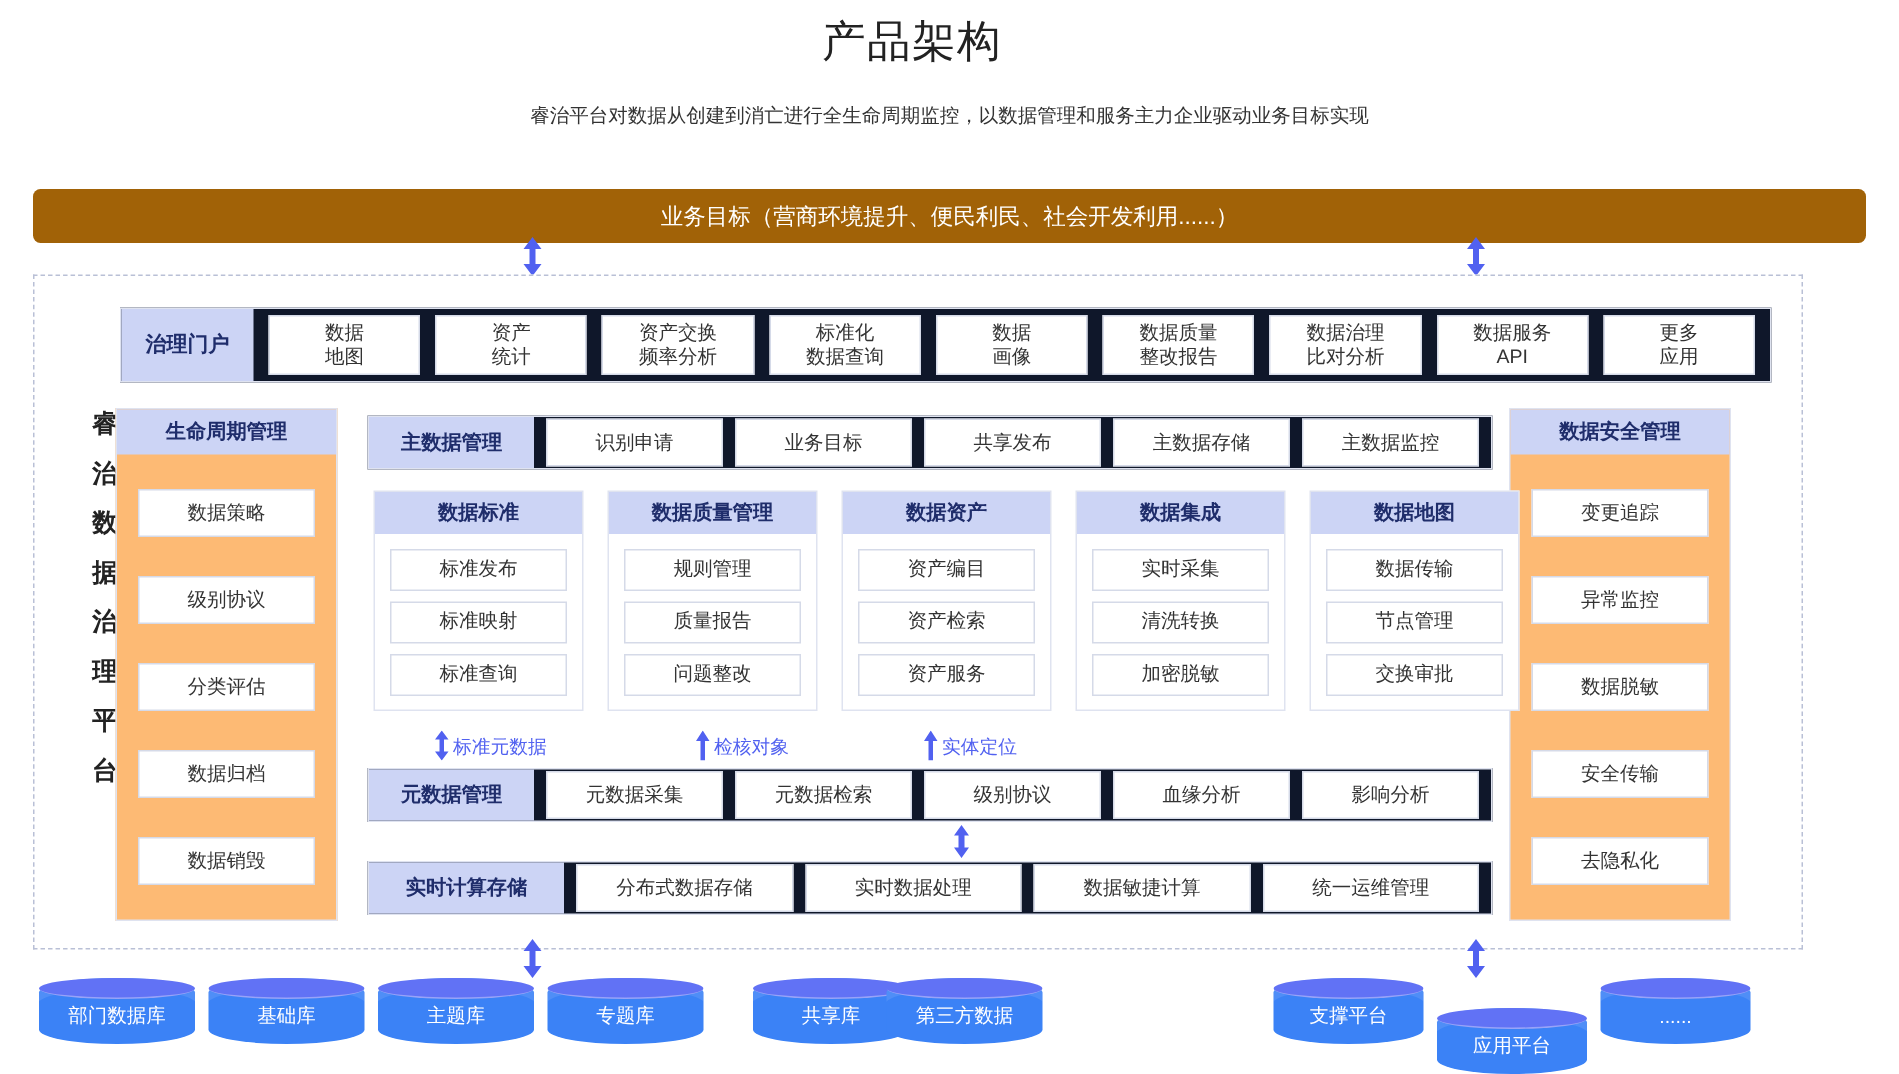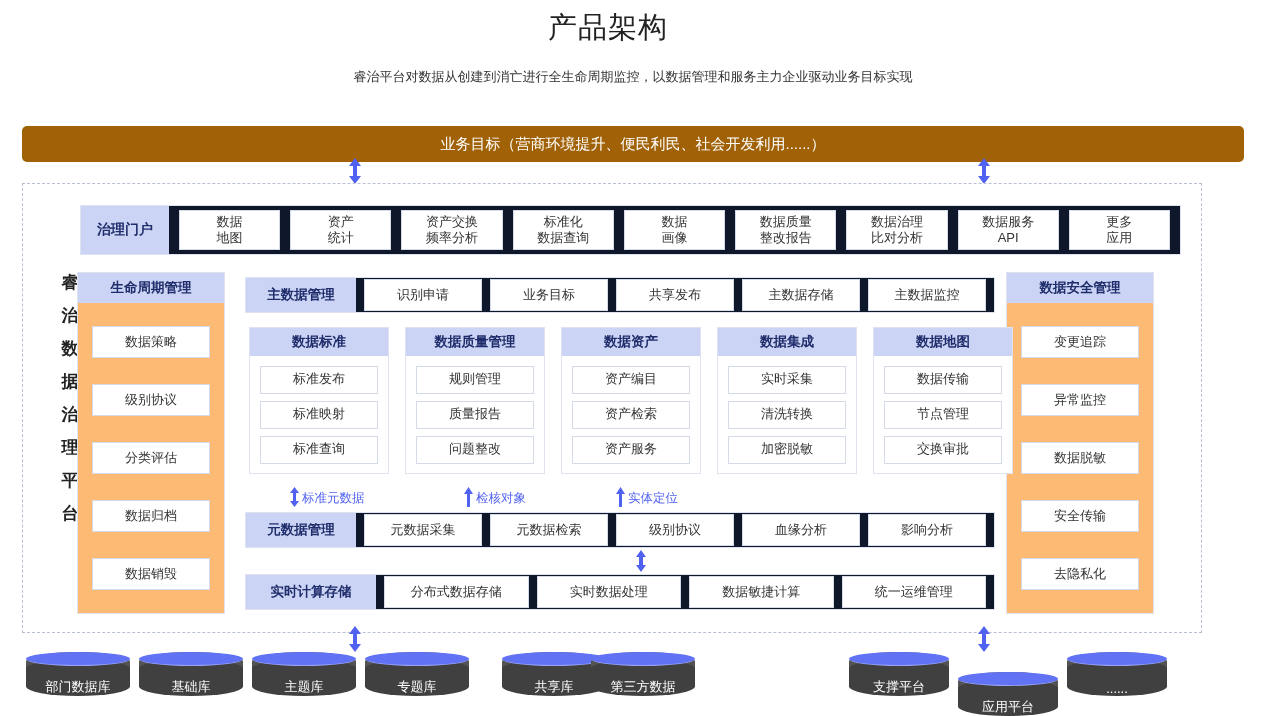--- a/index.html
+++ b/index.html
@@ -132,24 +132,24 @@
   #meta-row { left: 222px; top: 328px; width: 750px; height: 36px; }
   #meta-row .band-label { width: 110px; }
 
   
   #realtime-row { left: 222px; top: 390px; width: 750px; height: 36px; }
   #realtime-row .band-label { width: 130px; }
 
   
   .cyl {
     position: absolute; height: 44px; top: 652px;
-    background: #404040;
+    background: #3b82f6;
     border-radius: 50% / 22% ;
     color: #fff; font-size: 13px;
-    display: flex; align-items: flex-end; justify-content: center;
+    display: flex; align-items: center; justify-content: center;
     box-shadow: inset 0 8px 0 -1px rgba(255,255,255,0.10);
   }
   .cyl::before {
     content: ""; position: absolute; left: 0; right: 0; top: 0; height: 13px;
     background: #6172f5; border-radius: 50%;
     border-bottom: 1px solid rgba(255,255,255,0.35);
   }
   .cyl span { position: relative; z-index: 2; margin-top: 6px; }
 </style>
 </head>

